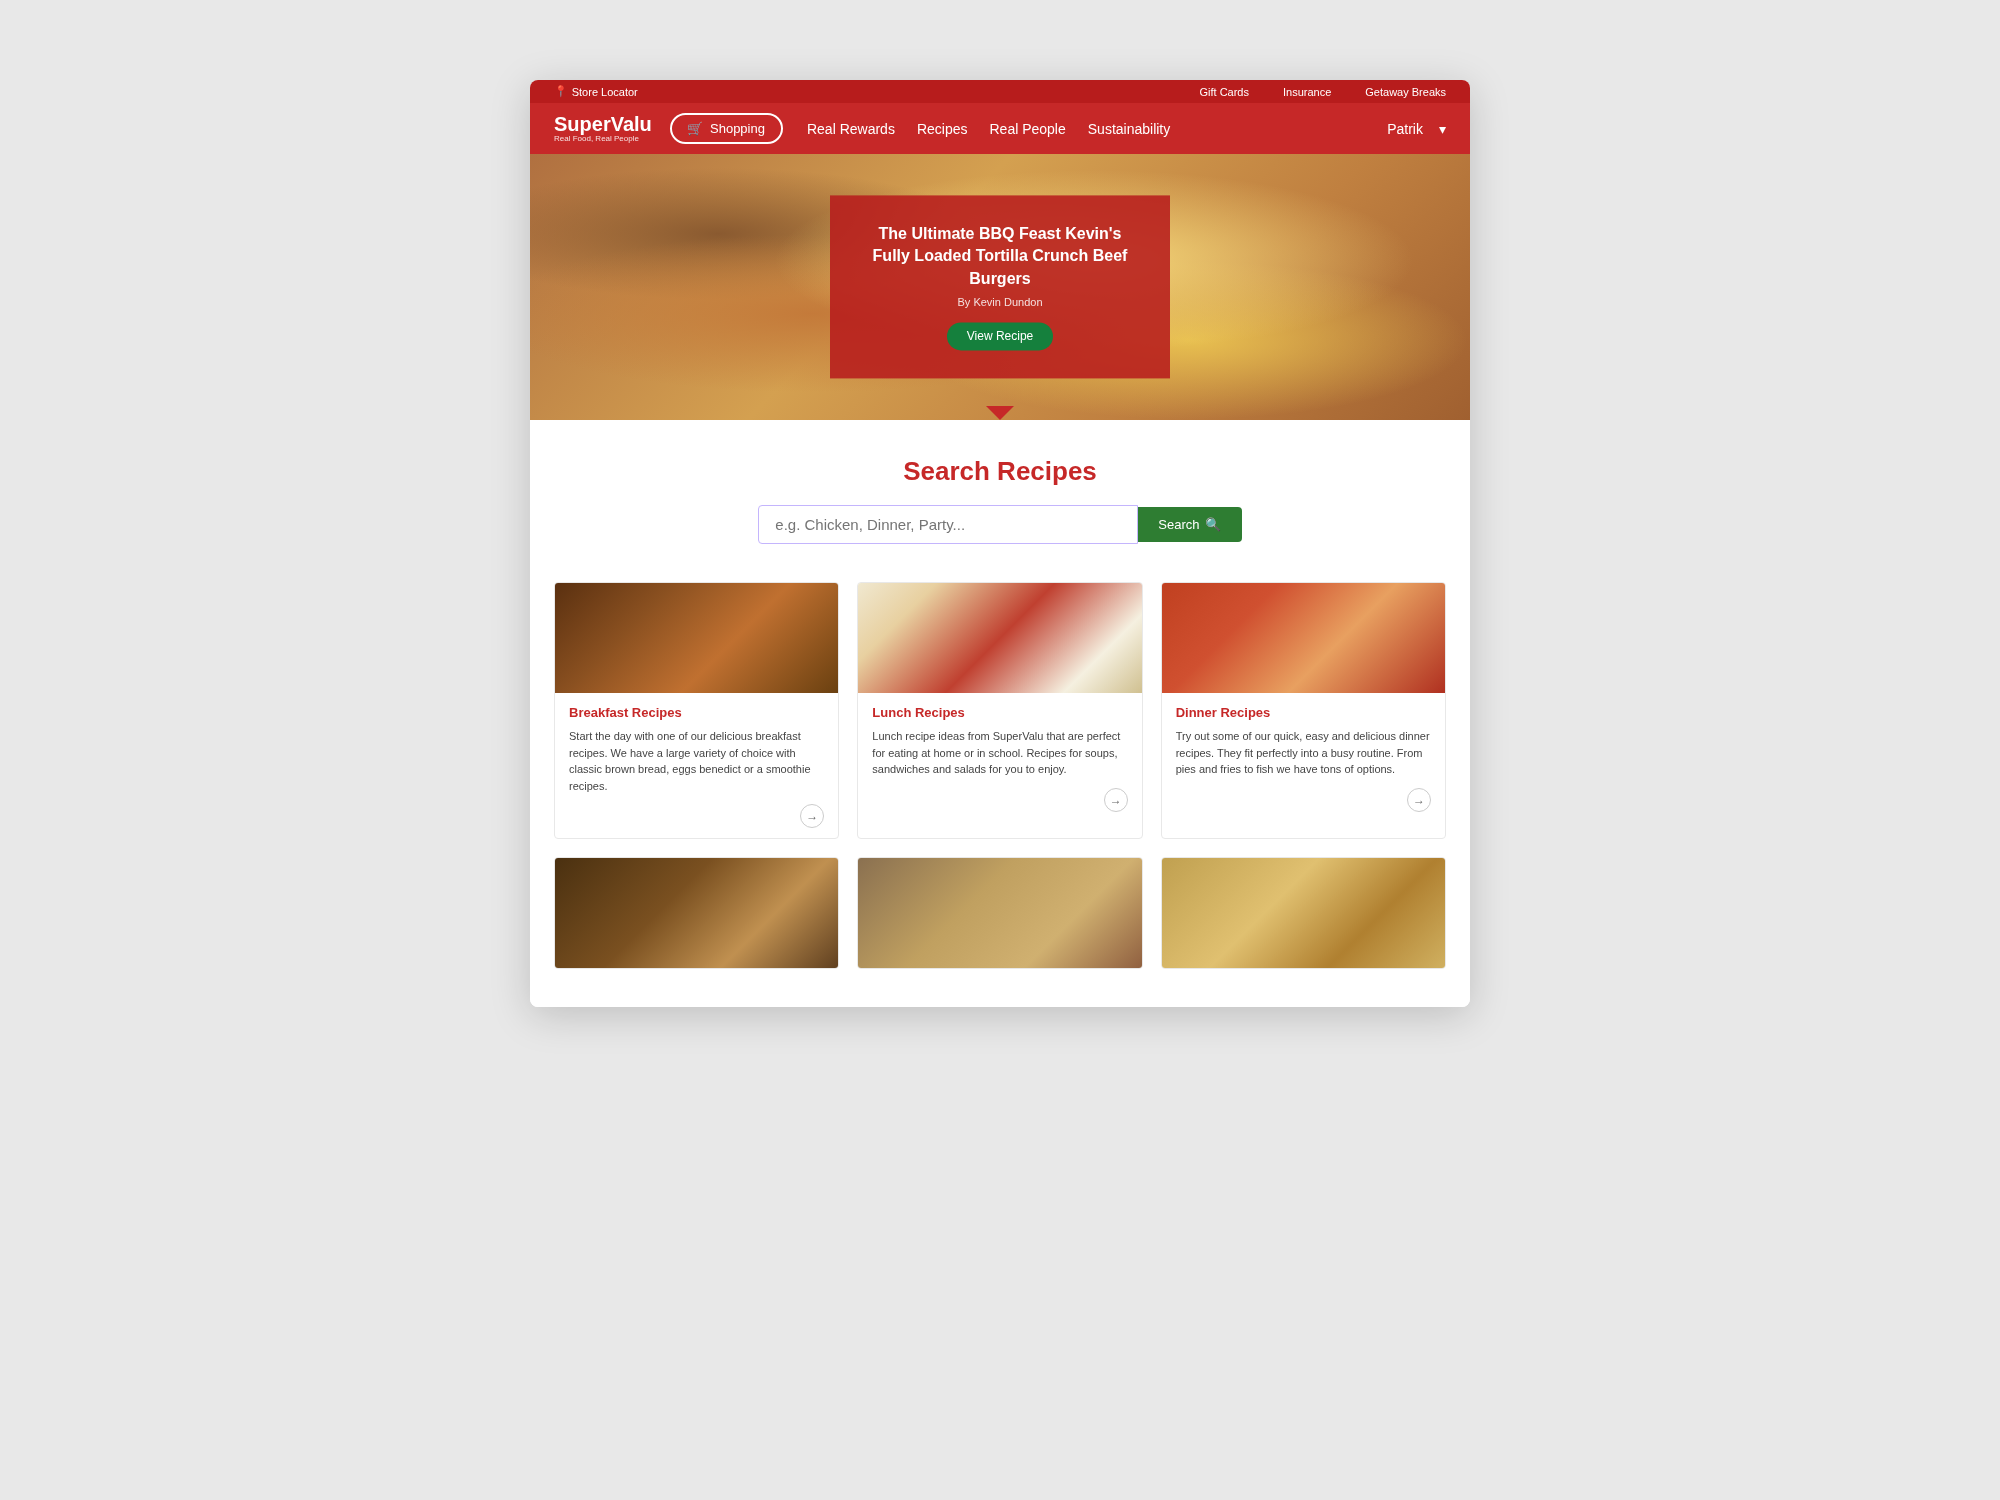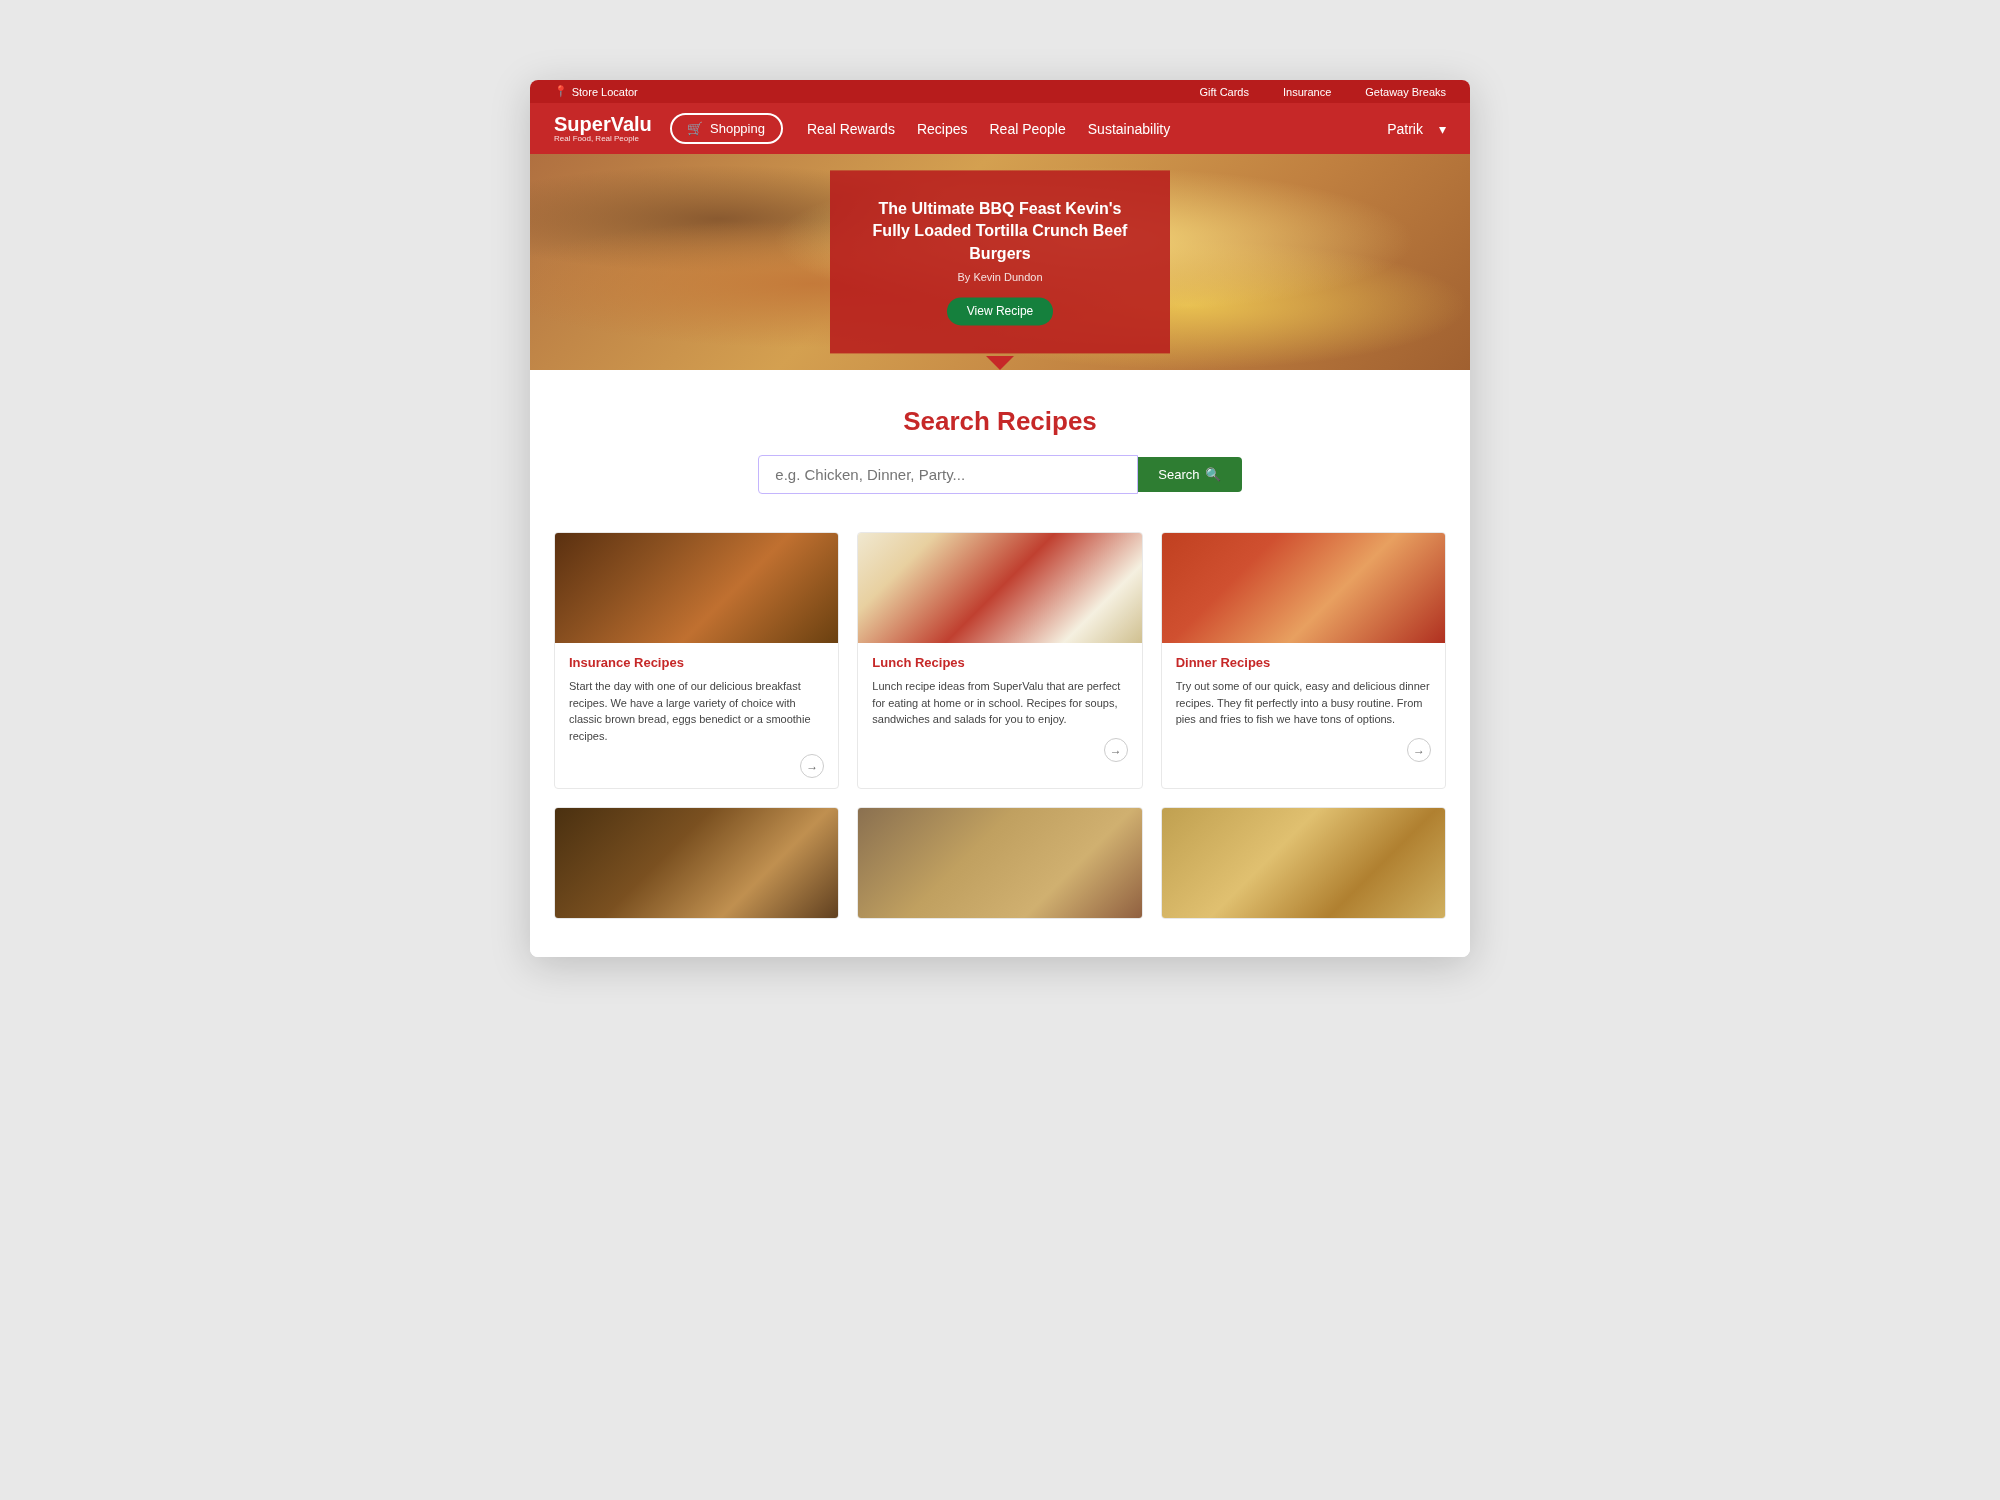--- a/index.html
+++ b/index.html
@@ -55,21 +55,21 @@
       align-items: center;
       gap: 6px;
       margin-right: 24px;
     }
     .nav-links { display: flex; gap: 22px; flex: 1; }
     .nav-link { color: #fff; text-decoration: none; font-size: 14px; font-weight: 500; }
     .user-area { color: #fff; font-size: 14px; display: flex; align-items: center; gap: 16px; cursor: pointer; margin-left: auto; }
     
     .hero {
       position: relative;
-      height: 216px;
+      height: 266px;
       overflow: hidden;
       background: #888;
     }
     
     .hero-food {
       width: 100%;
       height: 100%;
       position: relative;
       overflow: hidden;
     }
@@ -269,21 +269,21 @@
     </div>
   </div>
 
   <div class="cards-section">
 
     <div class="cards-grid">
 
       <div class="card">
         <div class="card-img-placeholder food-breakfast"></div>
         <div class="card-body">
-          <div class="card-title">Insurance Recipes</div>
+          <div class="card-title">Breakfast Recipes</div>
           <div class="card-text">Start the day with one of our delicious breakfast recipes. We have a large variety of choice with classic brown bread, eggs benedict or a smoothie recipes.</div>
           <div class="card-arrow">
             <div class="arrow-circle">→</div>
           </div>
         </div>
       </div>
 
       <div class="card">
         <div class="card-img-placeholder food-lunch"></div>
         <div class="card-body">

